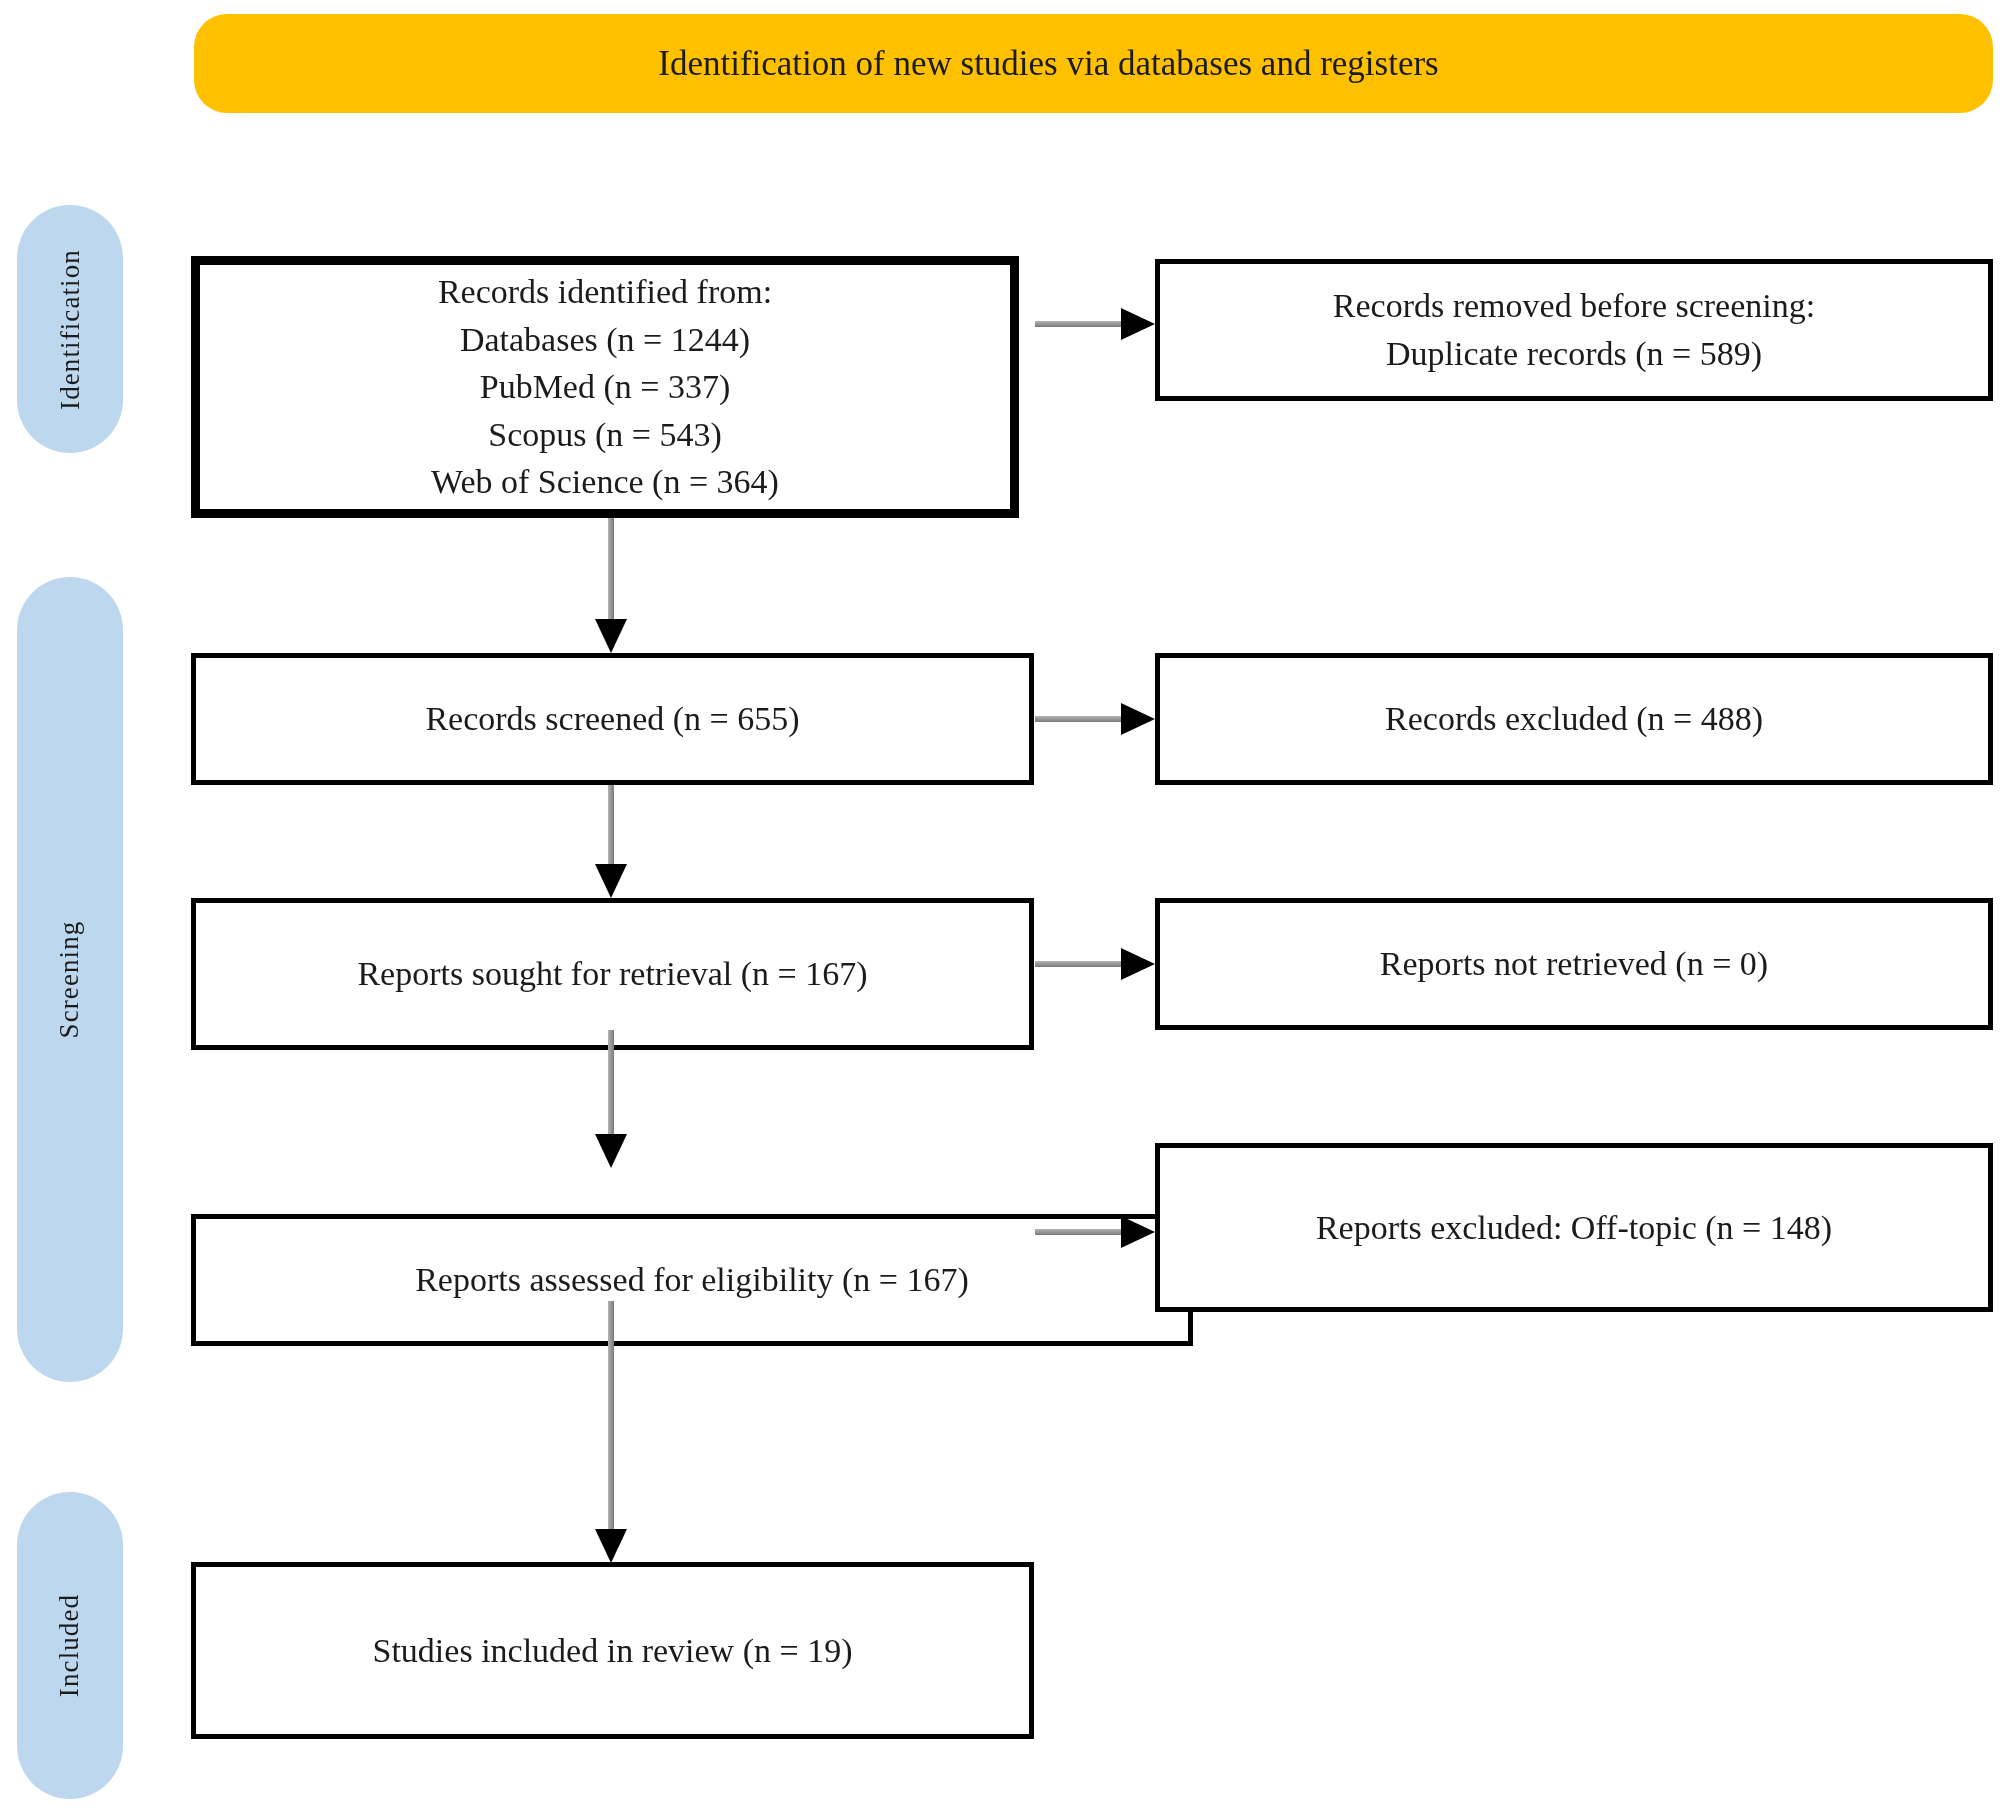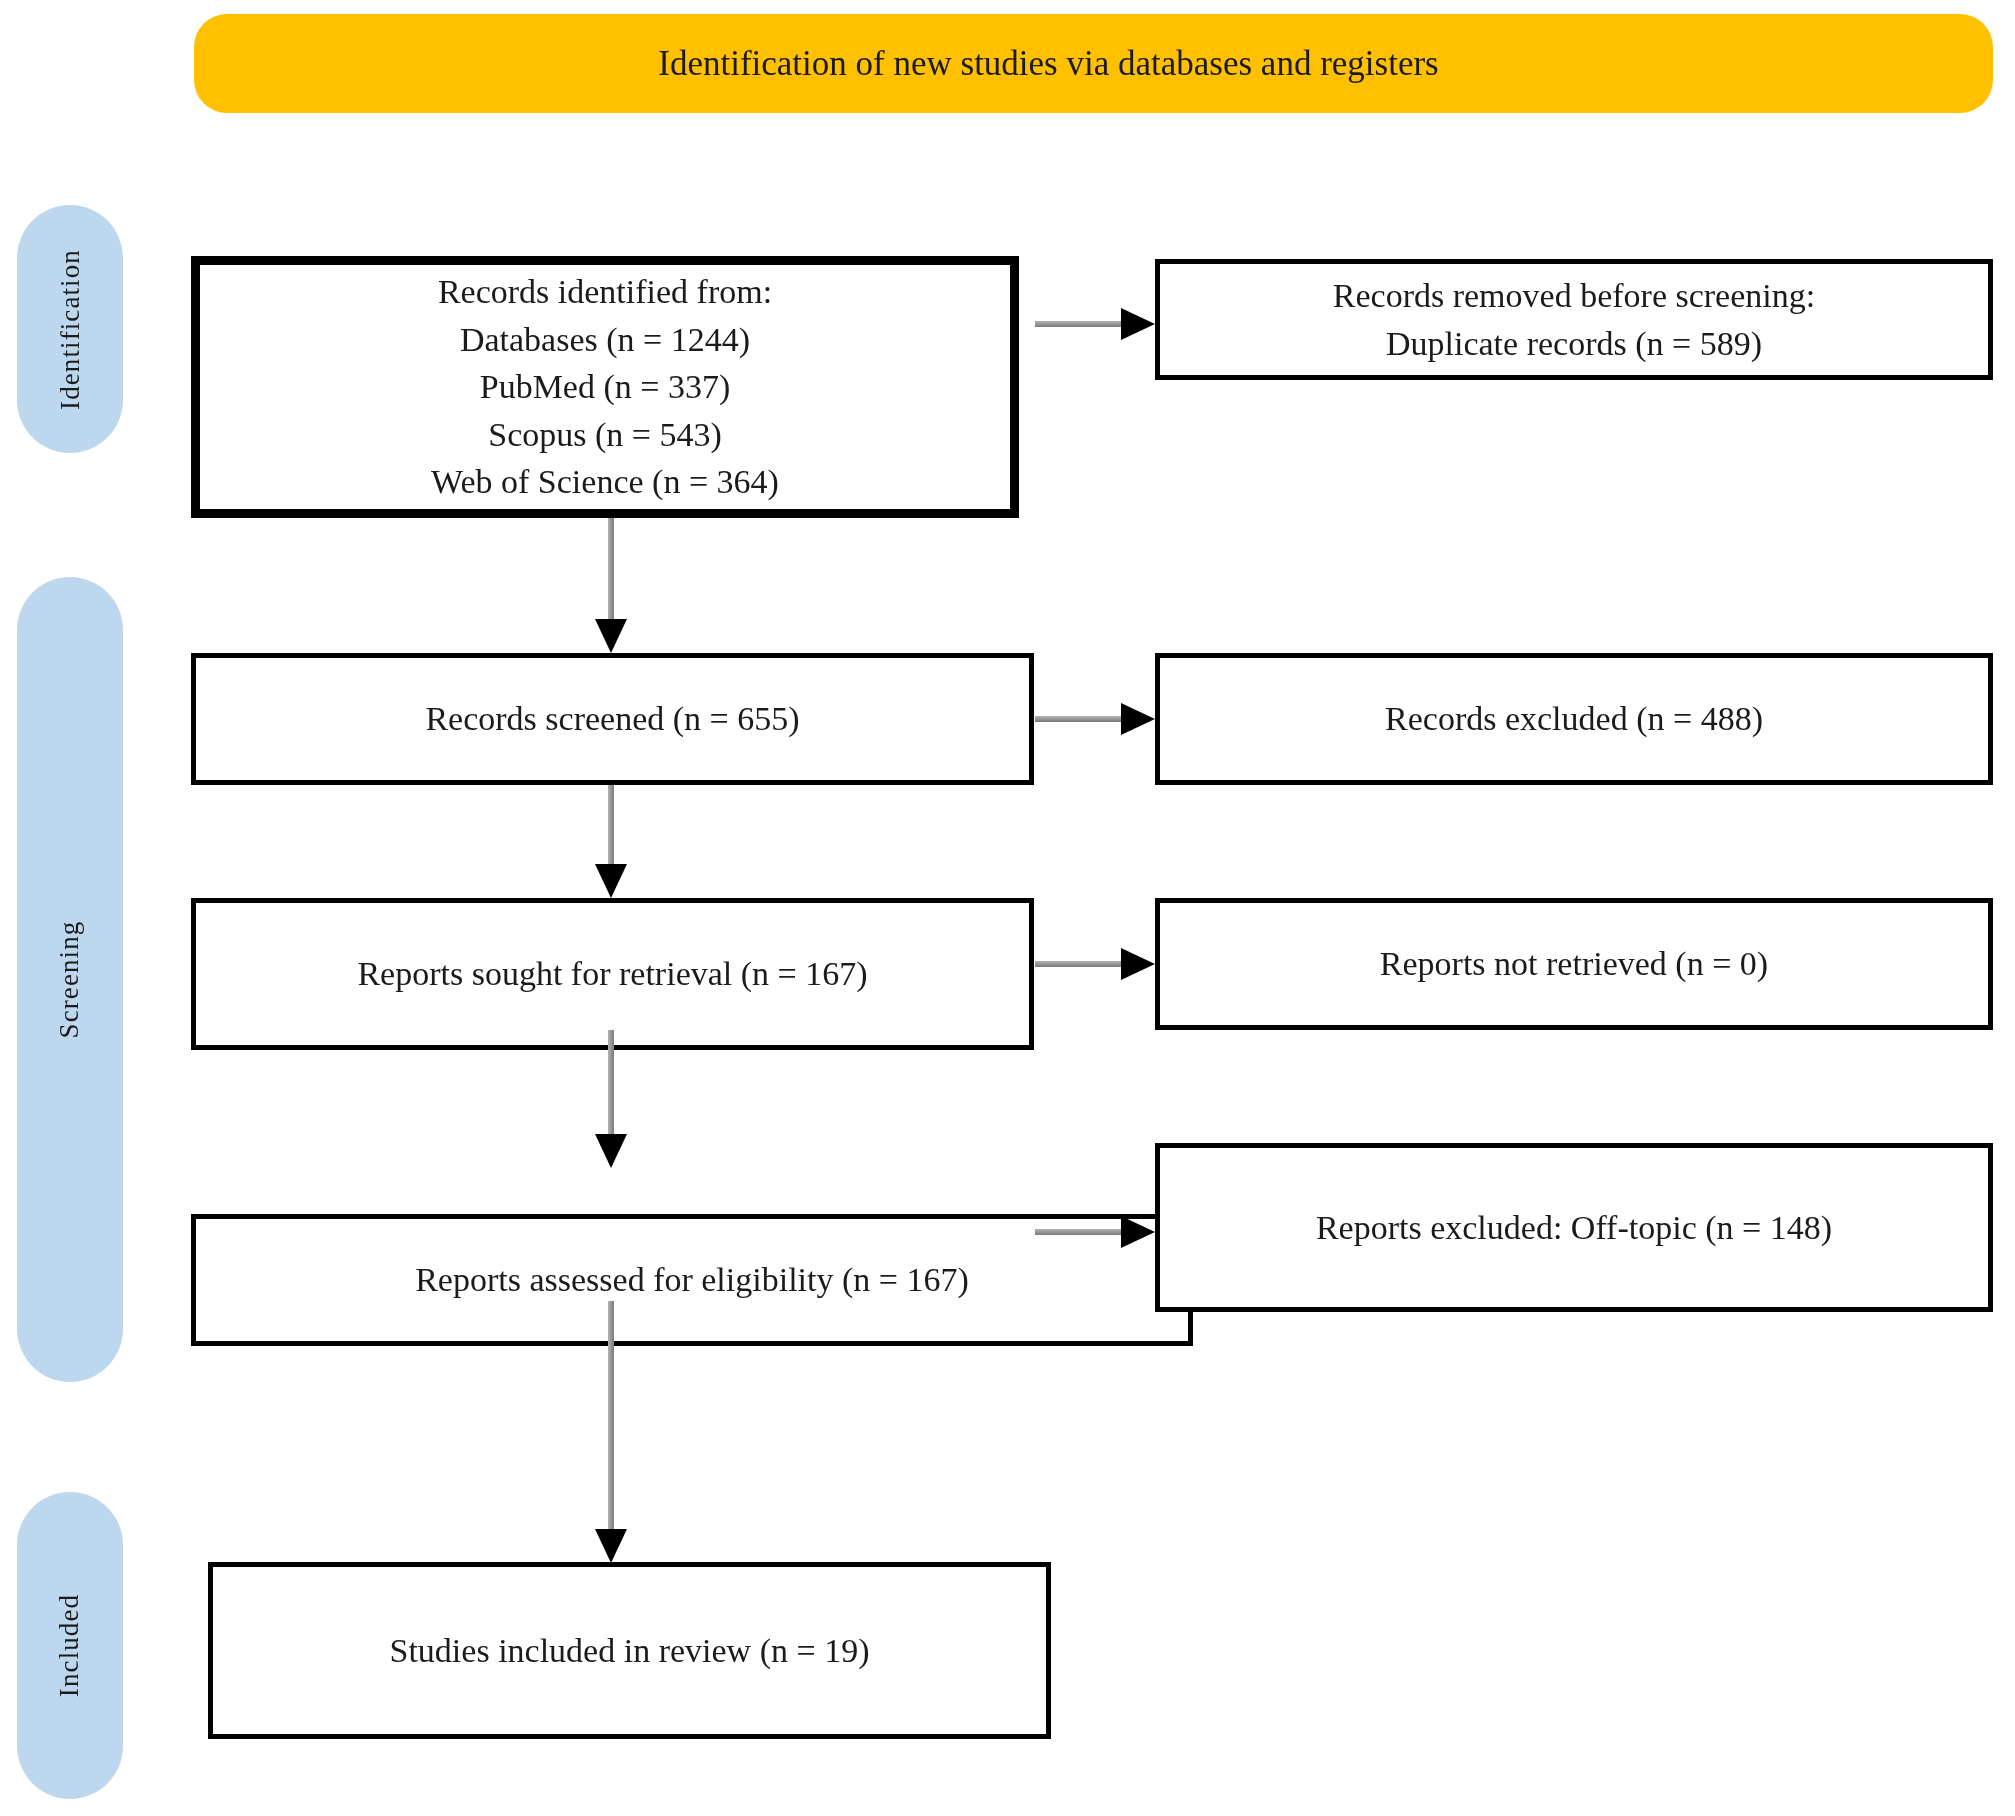--- a/index.html
+++ b/index.html
@@ -57,23 +57,23 @@
     text-align: center;
     font-size: 34px;
     line-height: 1.4;
   }
   .node p { margin: 0; }
 
   #box-records-identified   { left: 191px;  top: 256px;  width: 828px; height: 262px; border-width: 9px; }
   #box-records-screened     { left: 191px;  top: 653px; width: 843px; height: 132px; }
   #box-reports-sought       { left: 191px;  top: 898px; width: 843px; height: 152px; }
   #box-reports-assessed     { left: 191px;  top: 1168px; width: 1002px; height: 132px; margin-top: 46px; }
-  #box-studies-included     { left: 208px;  top: 1562px; width: 843px; height: 177px; }
-
-  #box-records-removed      { left: 1155px; top: 259px;  width: 838px; height: 121px; }
+  #box-studies-included     { left: 191px;  top: 1562px; width: 843px; height: 177px; }
+
+  #box-records-removed      { left: 1155px; top: 259px;  width: 838px; height: 142px; }
   #box-records-excluded     { left: 1155px; top: 653px; width: 838px; height: 132px; text-align: right; }
   #box-reports-not-retrieved{ left: 1155px; top: 898px; width: 838px; height: 132px; }
   #box-reports-excluded     { left: 1155px; top: 1143px; width: 838px; height: 169px; }
 
   
   .arrow-h {
     position: absolute; display: flex; align-items: center; height: 32px;
   }
   .arrow-h .shaft { flex: 1; height: 5.6px; background: linear-gradient(#b3b3b3, #7a7a7a); }
   .arrow-h .head  {

